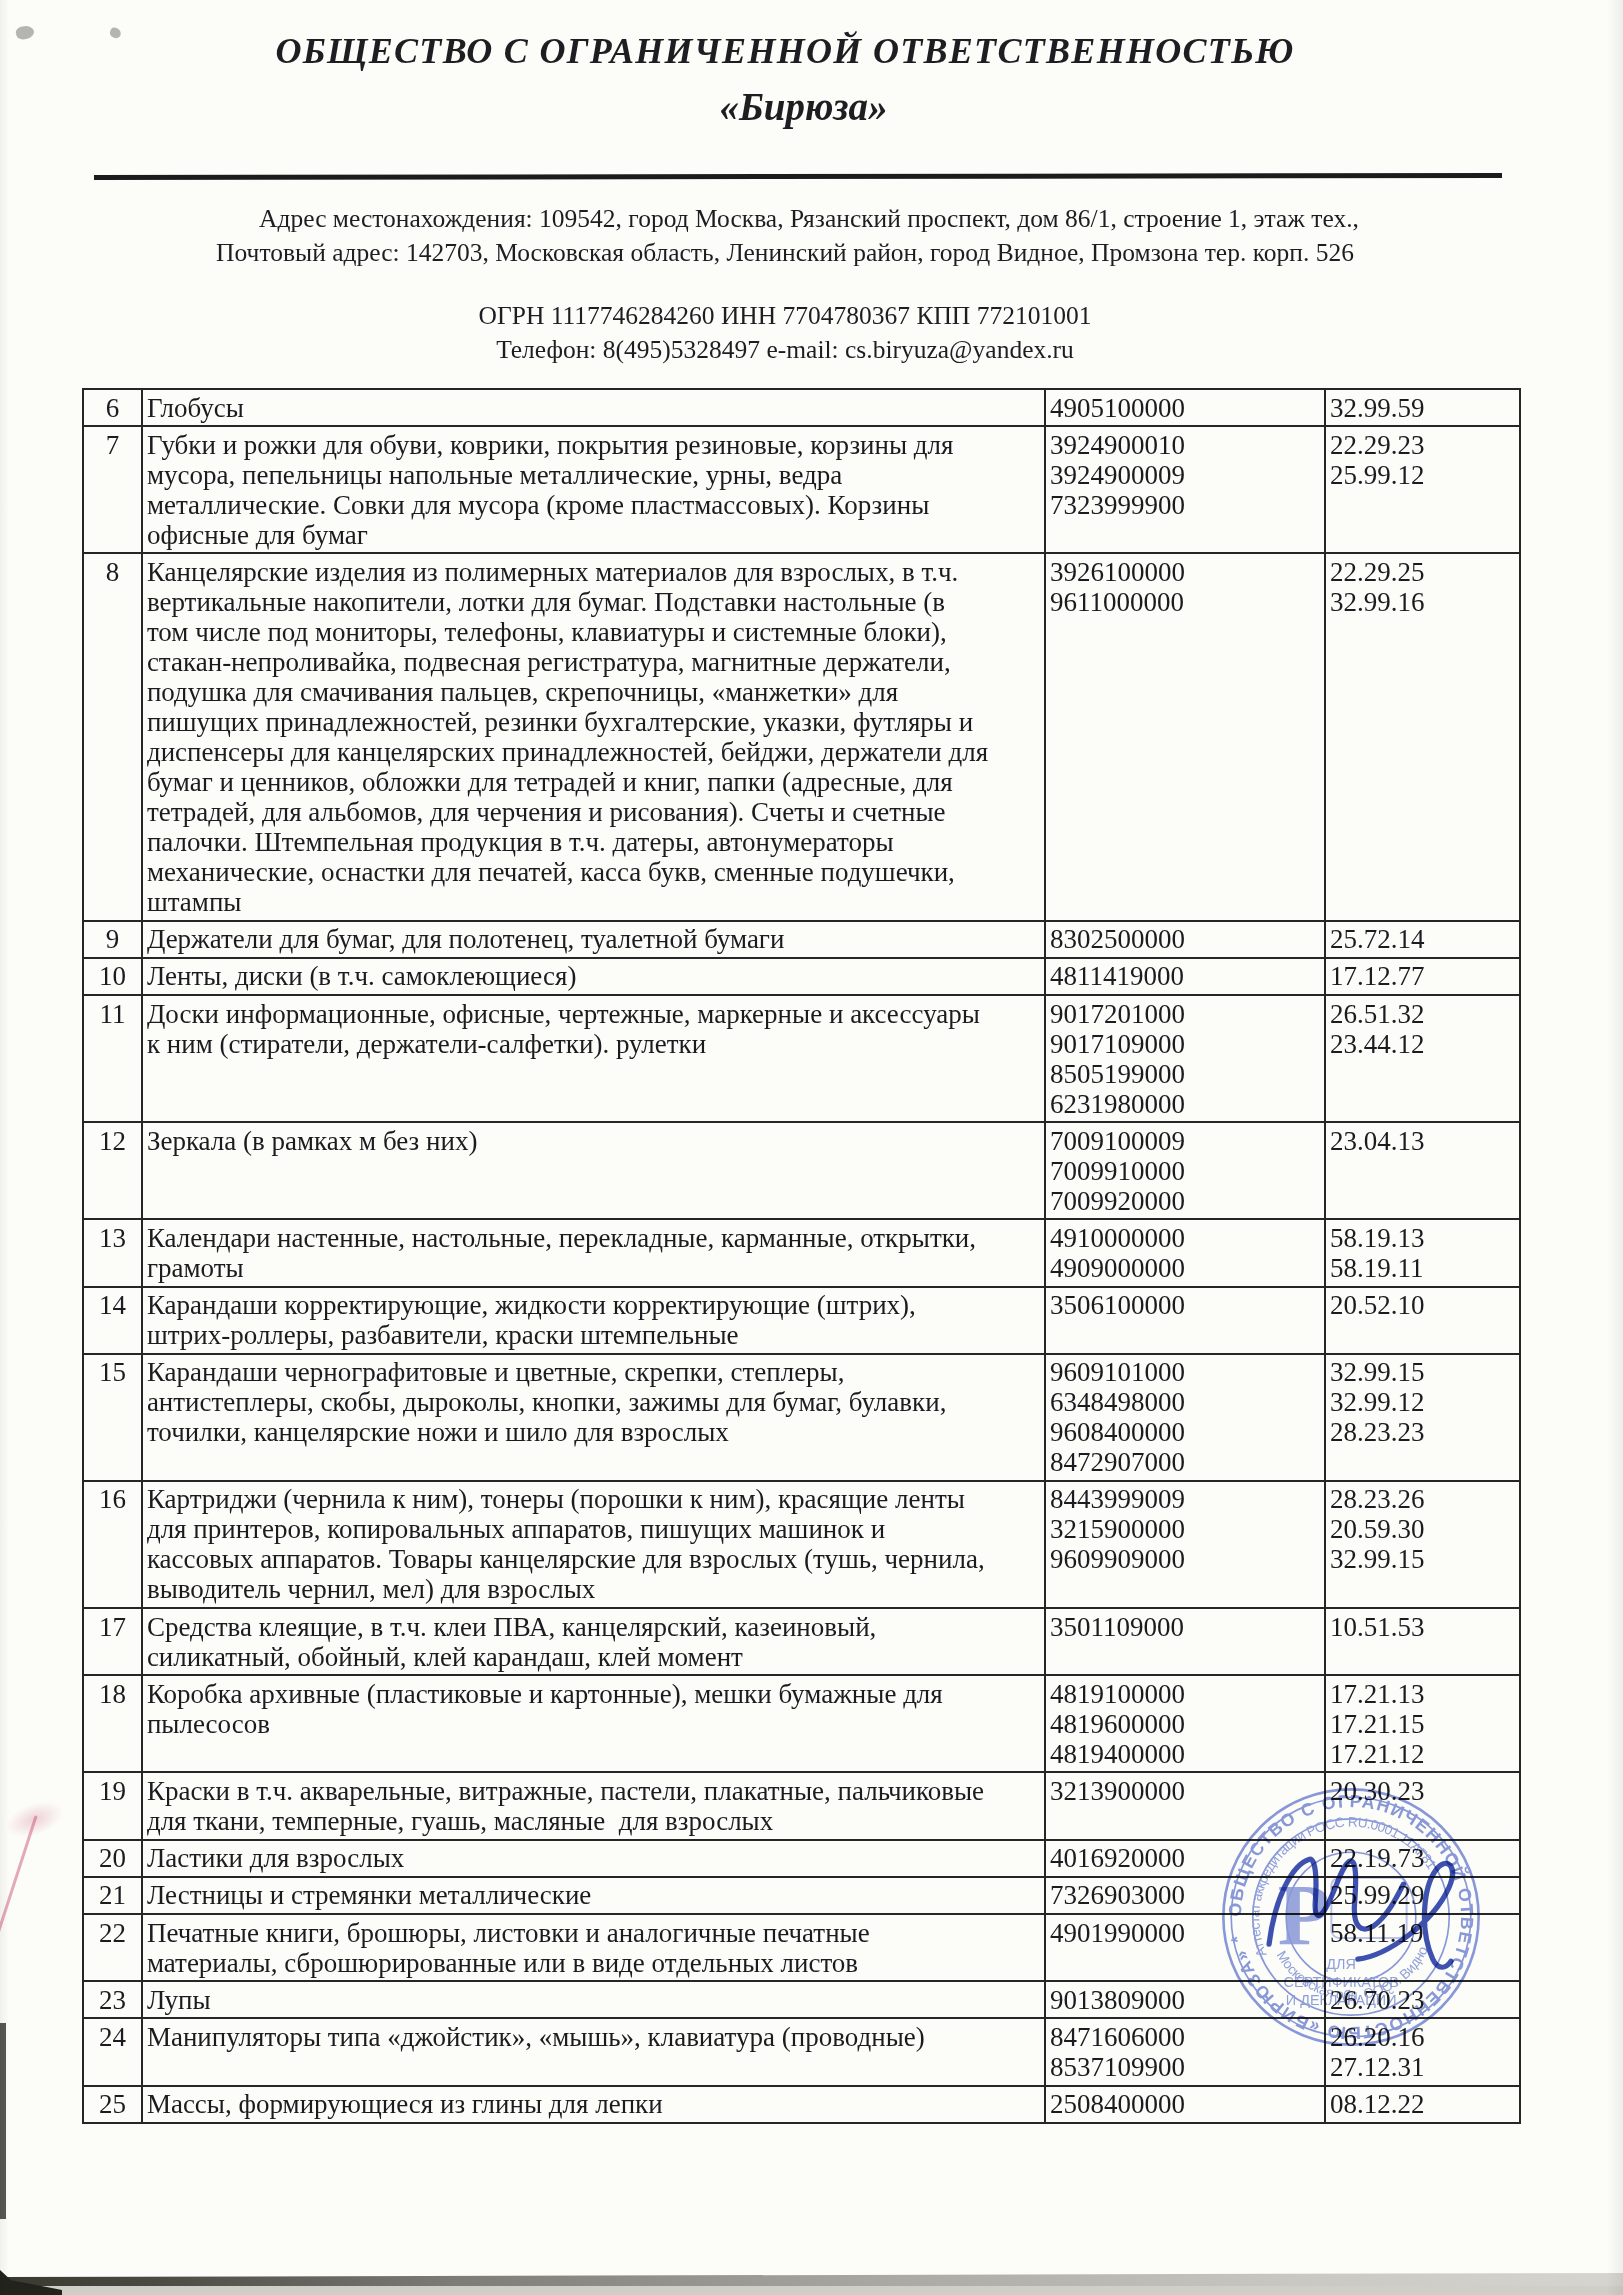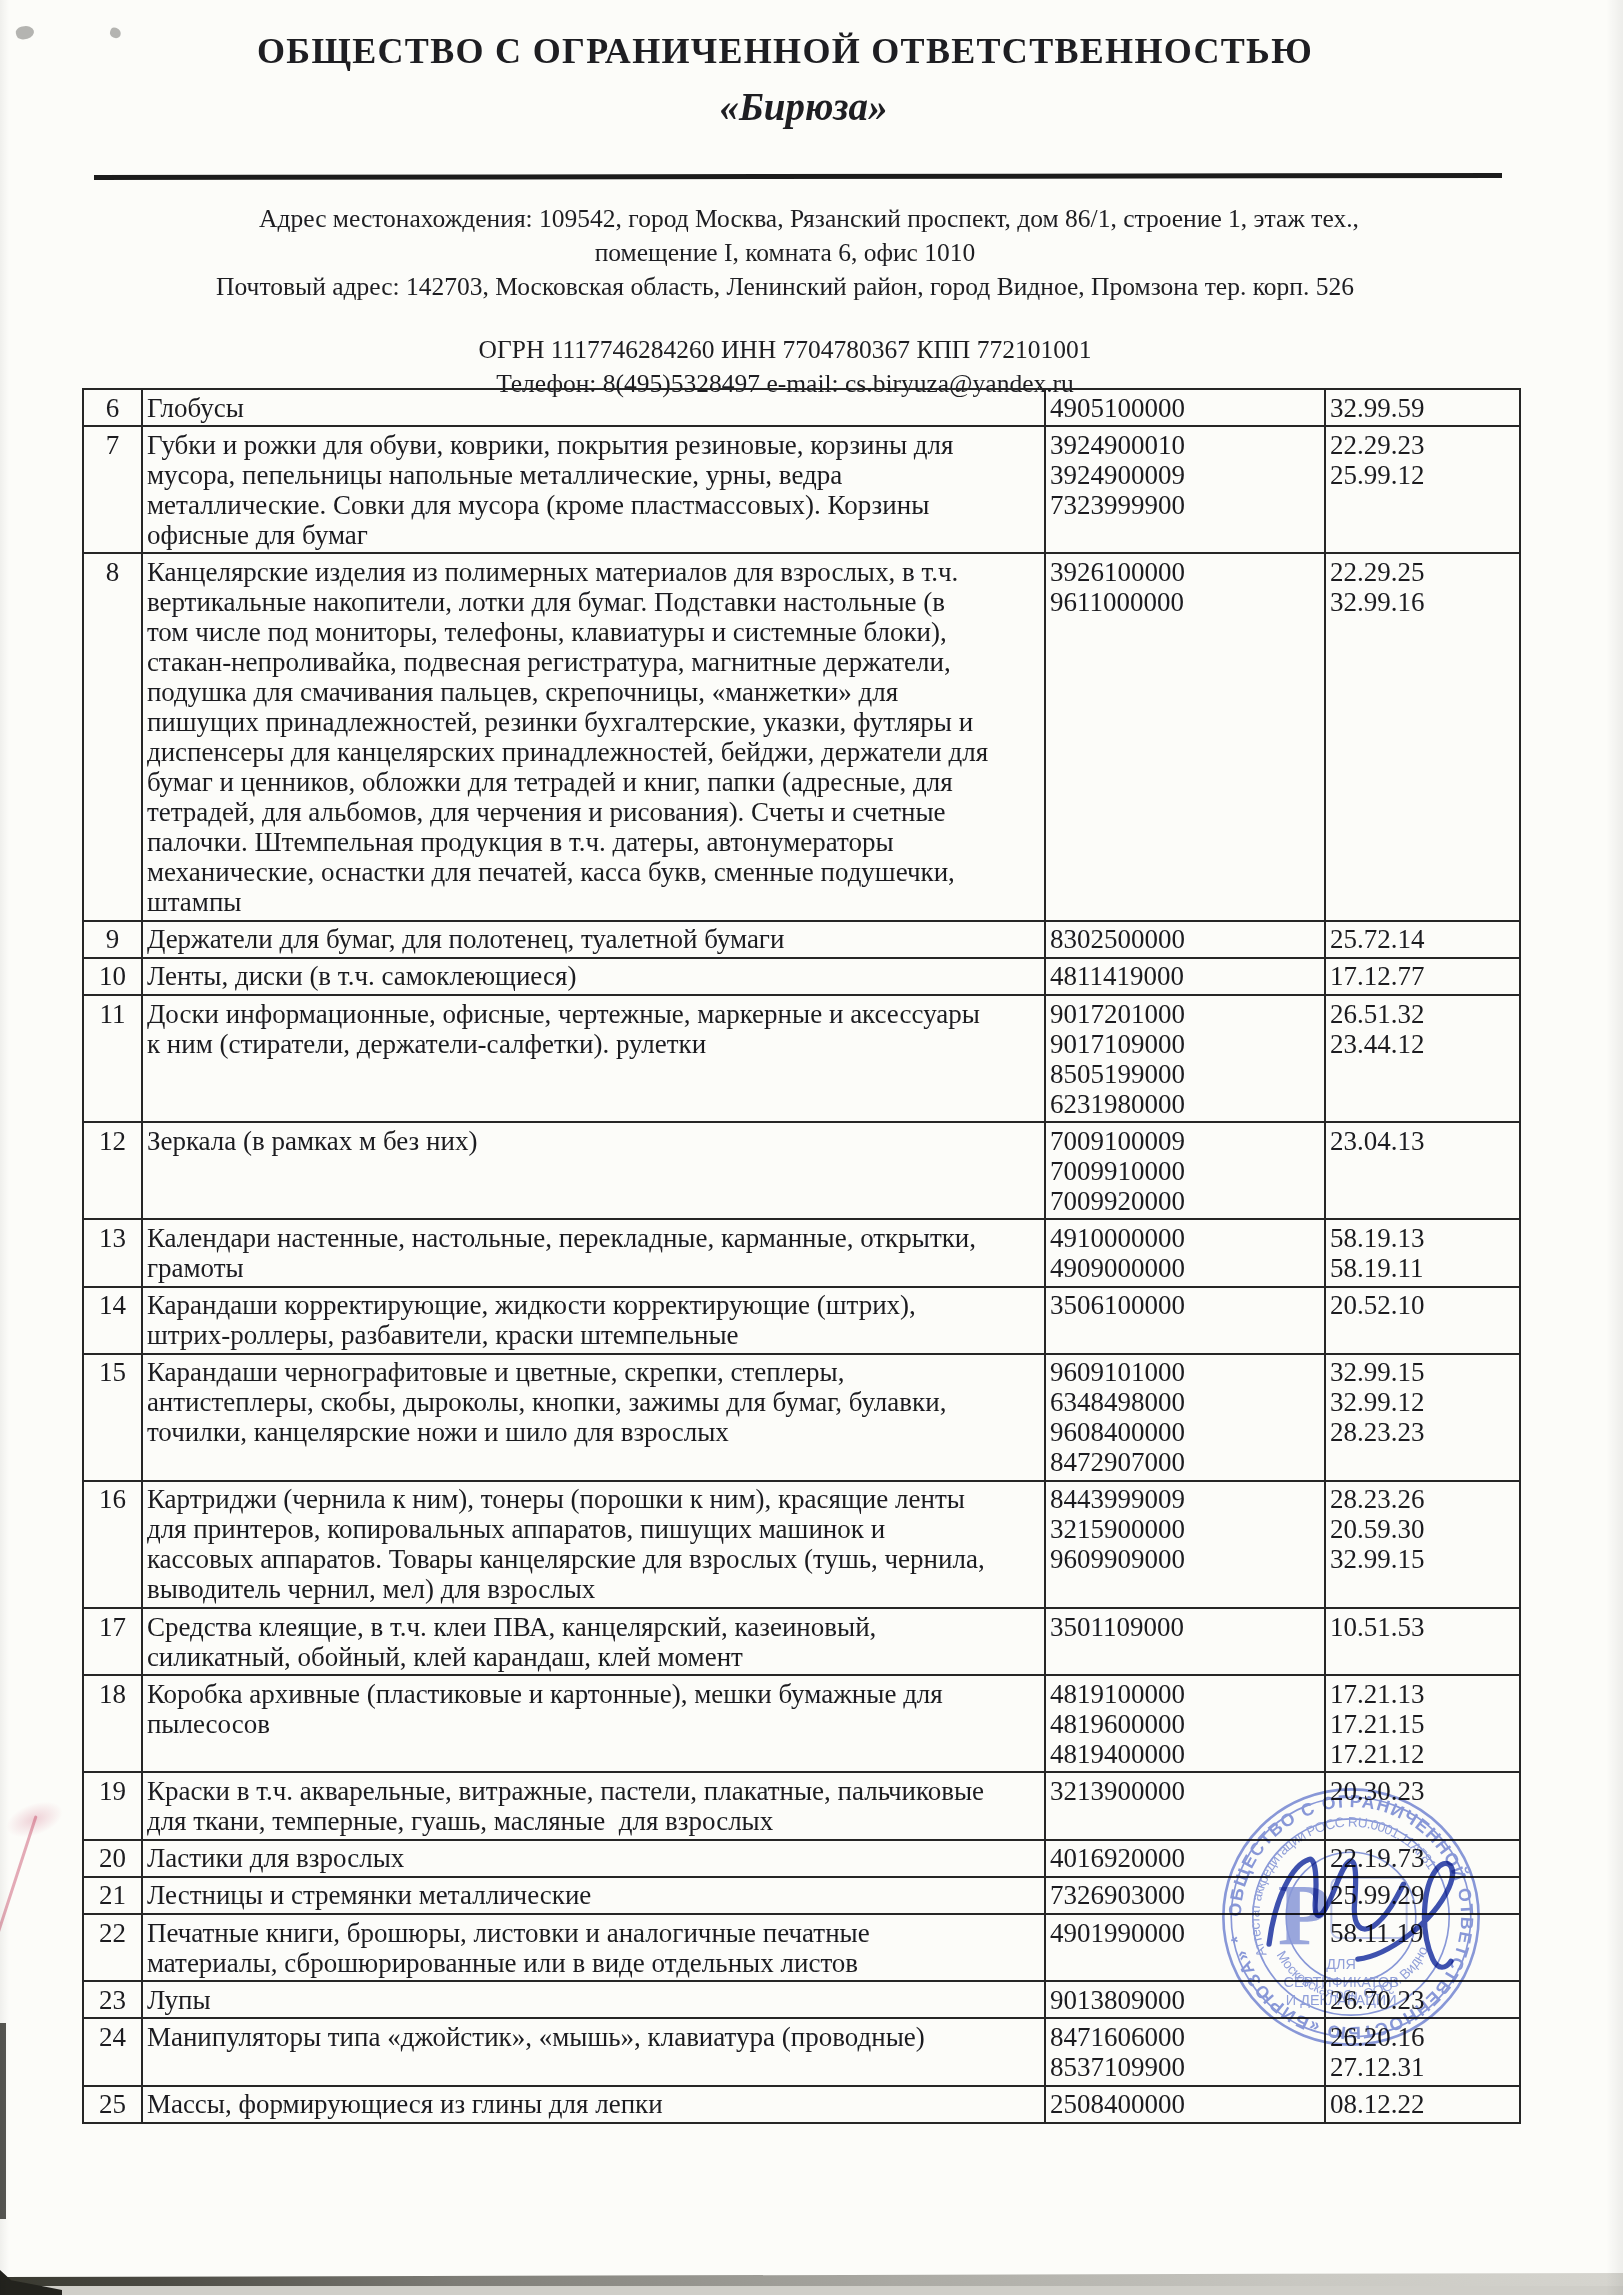--- a/index.html
+++ b/index.html
@@ -9,21 +9,21 @@
     font-family:"Liberation Serif", serif;color:#1e1e22;
   }
   
   .edge-right{position:absolute;top:0;right:0;width:17px;height:100%;
     background:linear-gradient(to right,rgba(0,0,0,0),rgba(0,0,0,0.06));}
   .edge-left{position:absolute;top:0;left:0;width:9.2px;height:100%;
     background:linear-gradient(to right,rgba(0,0,0,0.05),rgba(0,0,0,0));}
 
   
   .letterhead{position:absolute;left:0;top:0;width:1570px;text-align:center;}
-  .title1{margin-top:30px;font-size:36px;font-weight:bold;letter-spacing:1.3px;text-align:center;}
+  .title1{margin-top:30px;font-size:36px;font-weight:bold;font-style:italic;letter-spacing:1.3px;text-align:center;}
   .title2{margin-top:11.8px;font-size:39px;font-weight:bold;font-style:italic;padding-left:37px;}
   .rule{position:absolute;left:94px;top:174px;width:1408px;height:4.6px;background:#1c1c1c;transform:rotate(-0.08deg);}
   .addr{font-size:25.5px;line-height:34px;}
   .addr1{margin-top:21px;padding-left:48px;}
   .gap{height:29px;}
 
   
   table.doc{
     position:absolute;left:82px;top:388px;
     border-collapse:collapse;table-layout:fixed;width:1437px;
@@ -67,21 +67,20 @@
   <div class="speck speck1"></div>
   <div class="speck speck2"></div>
 
   <div class="letterhead">
     <div class="title1">ОБЩЕСТВО С ОГРАНИЧЕННОЙ ОТВЕТСТВЕННОСТЬЮ</div>
     <div class="title2">«Бирюза»</div>
   </div>
   <div class="rule"></div>
   <div class="letterhead" style="top:181px">
     <div class="addr addr1">Адрес местонахождения: 109542, город Москва, Рязанский проспект, дом 86/1, строение 1, этаж тех.,</div>
-    <div class="addr">помещение I, комната 6, офис 1010</div>
     <div class="addr">Почтовый адрес: 142703, Московская область, Ленинский район, город Видное, Промзона тер. корп. 526</div>
     <div class="gap"></div>
     <div class="addr">ОГРН 1117746284260 ИНН 7704780367 КПП 772101001</div>
     <div class="addr">Телефон: 8(495)5328497 e-mail: cs.biryuza@yandex.ru</div>
   </div>
 
   <table class="doc">
     <colgroup>
       <col style="width:59px">
         <col style="width:903px">

